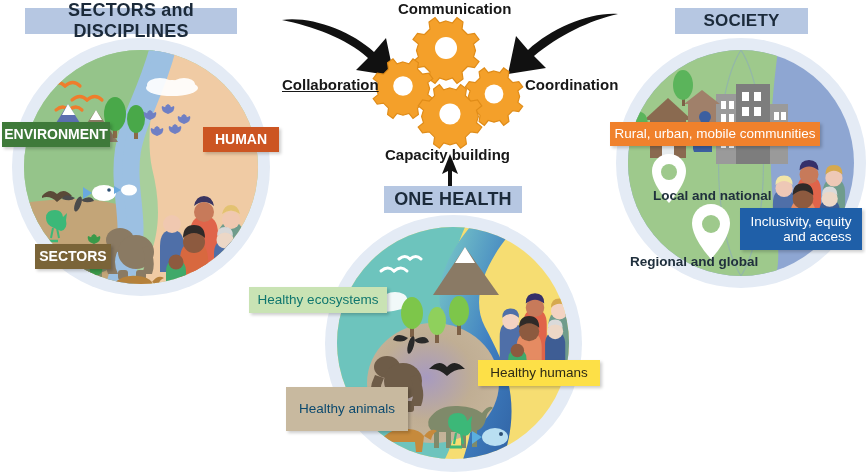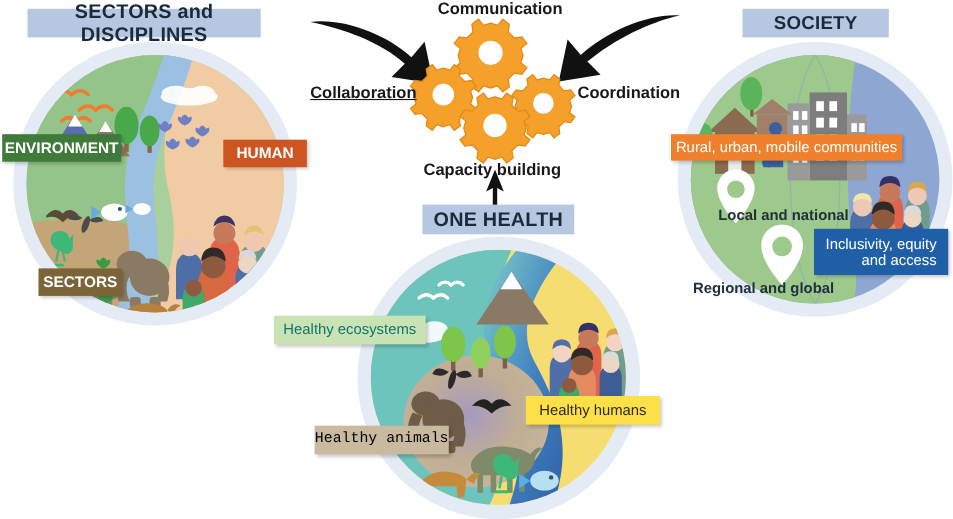--- a/index.html
+++ b/index.html
@@ -494,16 +494,16 @@
           <circle cx="74" cy="24" r="9.5" fill="#ecd7c6"></circle>
           <path d="M65,20 q9,-8 18,0 q0,-10 -9,-10 q-9,0 -9,10z" fill="#dadada"></path>
           <path d="M18,58 q0,-13 11,-13 q11,0 11,13 l0,26 l-22,0 z" fill="#3fa96a"></path>
           <circle cx="29" cy="47" r="8" fill="#8d5a3f"></circle>
         </g>
       </g>
     </svg>
 
     <div class="tag" style="left:-76px; top:72px; width:138px; height:26px; font-size:13.5px; background:#c9e3b4; color:#0f766e;">Healthy ecosystems</div>
     <div class="tag" style="left:153px; top:145px; width:122px; height:26px; font-size:13.5px; background:#fde047; color:#2e2a15;">Healthy humans</div>
-    <div class="tag" style="left:-39px; top:172px; width:122px; height:26px; font-size:13.5px; background:#c8b99f; color:#000000;font-family:Liberation Mono, monospace;">Healthy animals</div>
+    <div class="tag" style="left:-39px; top:172px; width:122px; height:44px; font-size:13.5px; background:#c8b99f; color:#0c4a6e;">Healthy animals</div>
   </div>
 
 </div>
 
 </body></html>

